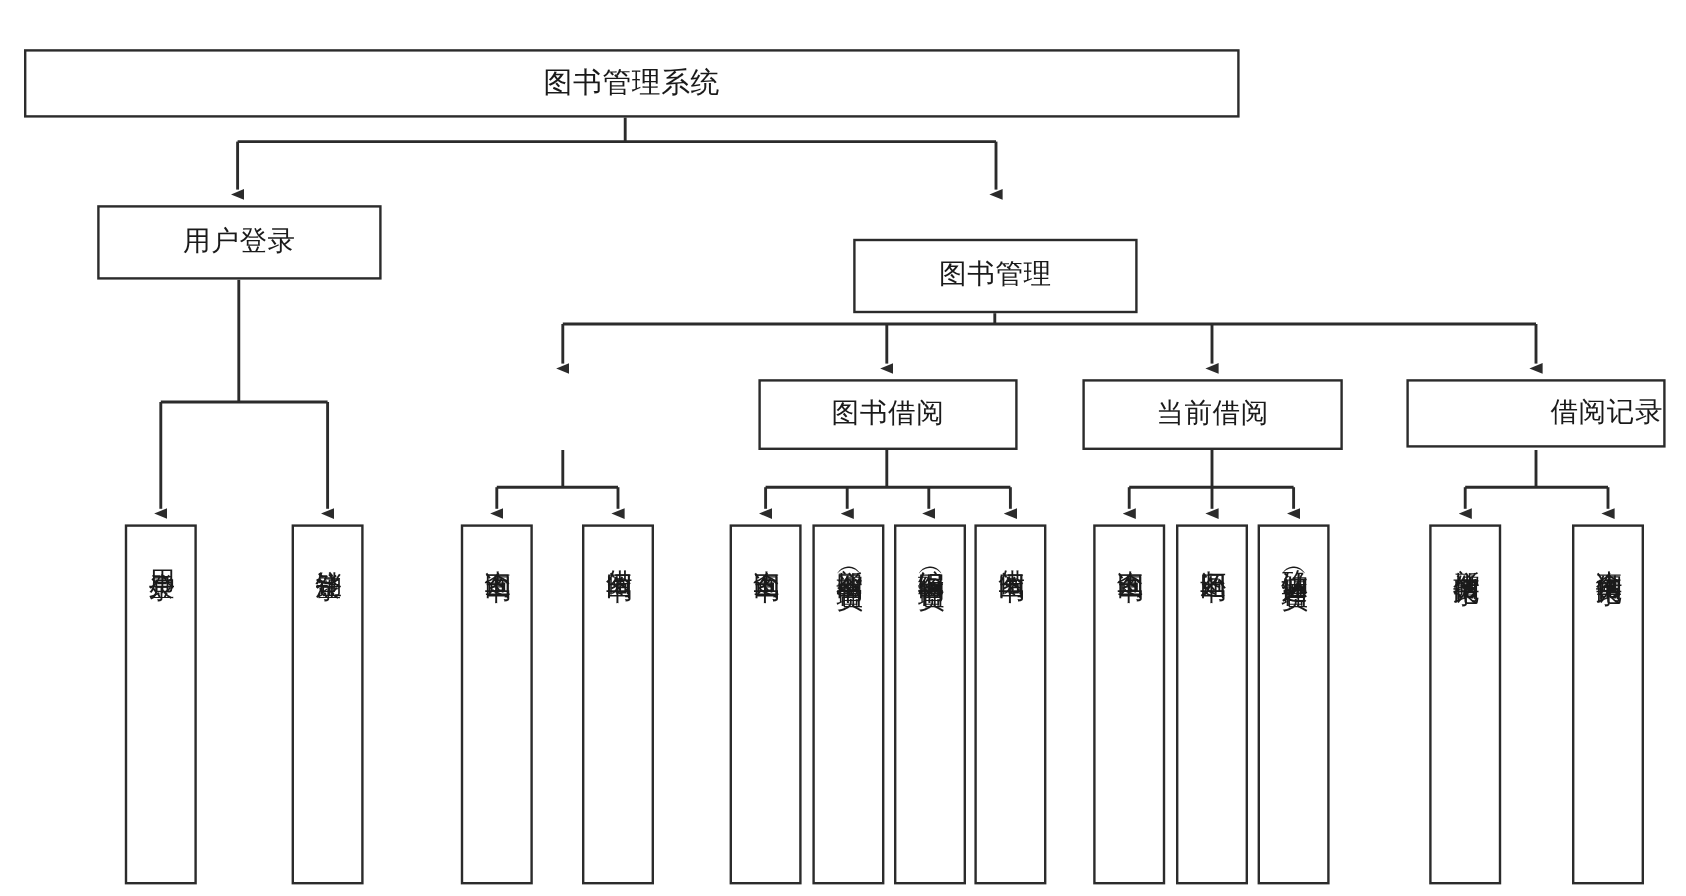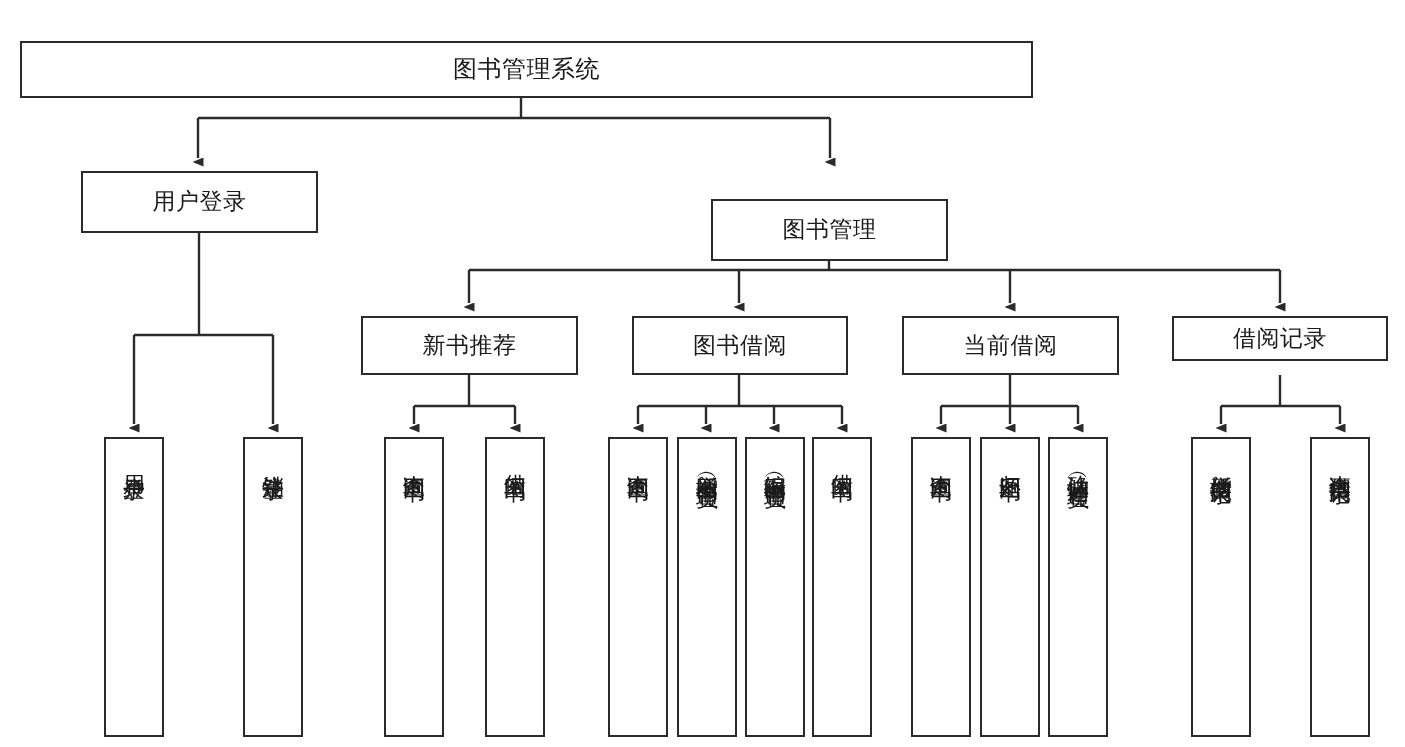--- a/index.html
+++ b/index.html
@@ -135,30 +135,27 @@
     <span class="node-label">图书管理系统</span>
   </div>
 
   <div class="node horiz" style="left:81px; top:171px; width:237px; height:62px;">
     <span class="node-label">用户登录</span>
   </div>
   <div class="node horiz" style="left:711px; top:171px; width:237px; height:62px;margin-top:28px;">
     <span class="node-label">图书管理</span>
   </div>
 
-  <div class="node horiz" style="left:361px; top:316px; width:217px; height:59px;">
-    <span class="node-label">新书推荐</span>
-  </div>
   <div class="node horiz" style="left:632px; top:316px; width:216px; height:59px;">
     <span class="node-label">图书借阅</span>
   </div>
   <div class="node horiz" style="left:902px; top:316px; width:217px; height:59px;">
     <span class="node-label">当前借阅</span>
   </div>
-  <div class="node horiz" style="left:1172px; top:316px; width:216px; height:45px;">
+  <div class="node horiz" style="left:1172px; top:316px; width:216px; height:57px;justify-content:flex-end;">
     <span class="node-label">借阅记录</span>
   </div>
 
   <div class="node vert" style="left:104px; top:437px; width:60px; height:300px;">
     <span class="node-label">用户登录</span>
   </div>
   <div class="node vert" style="left:243px; top:437px; width:60px; height:300px;">
     <span class="node-label">注销登录</span>
   </div>
 

